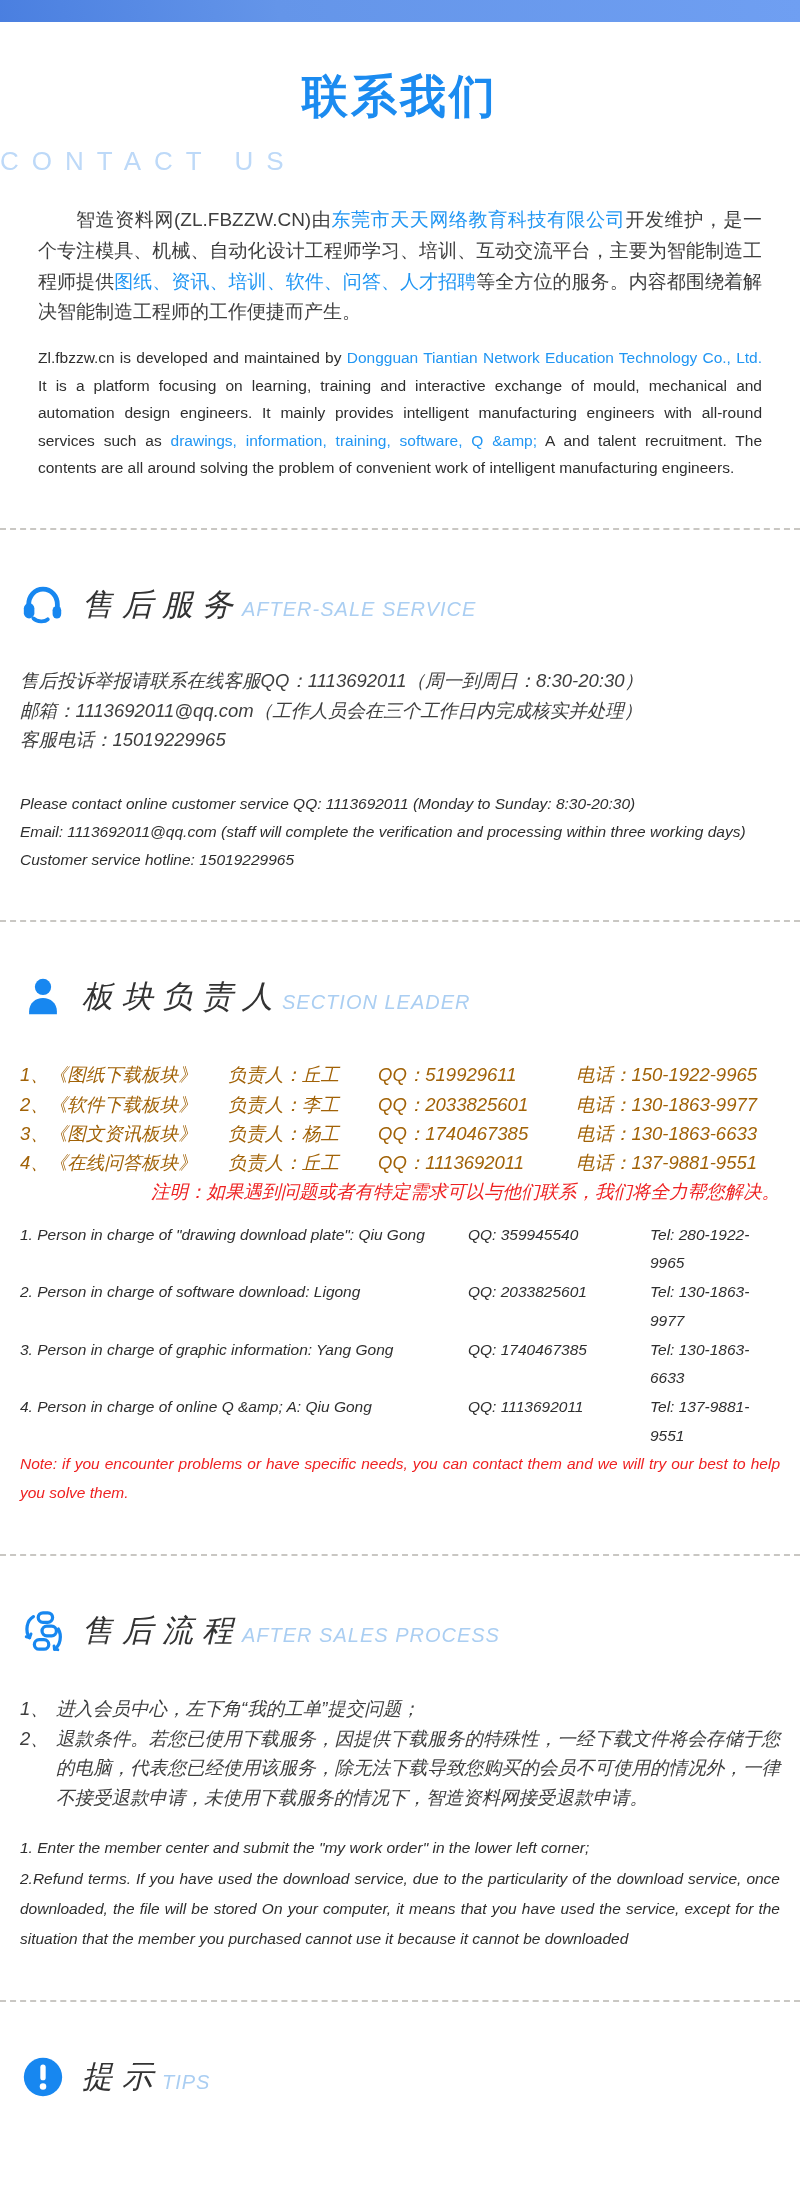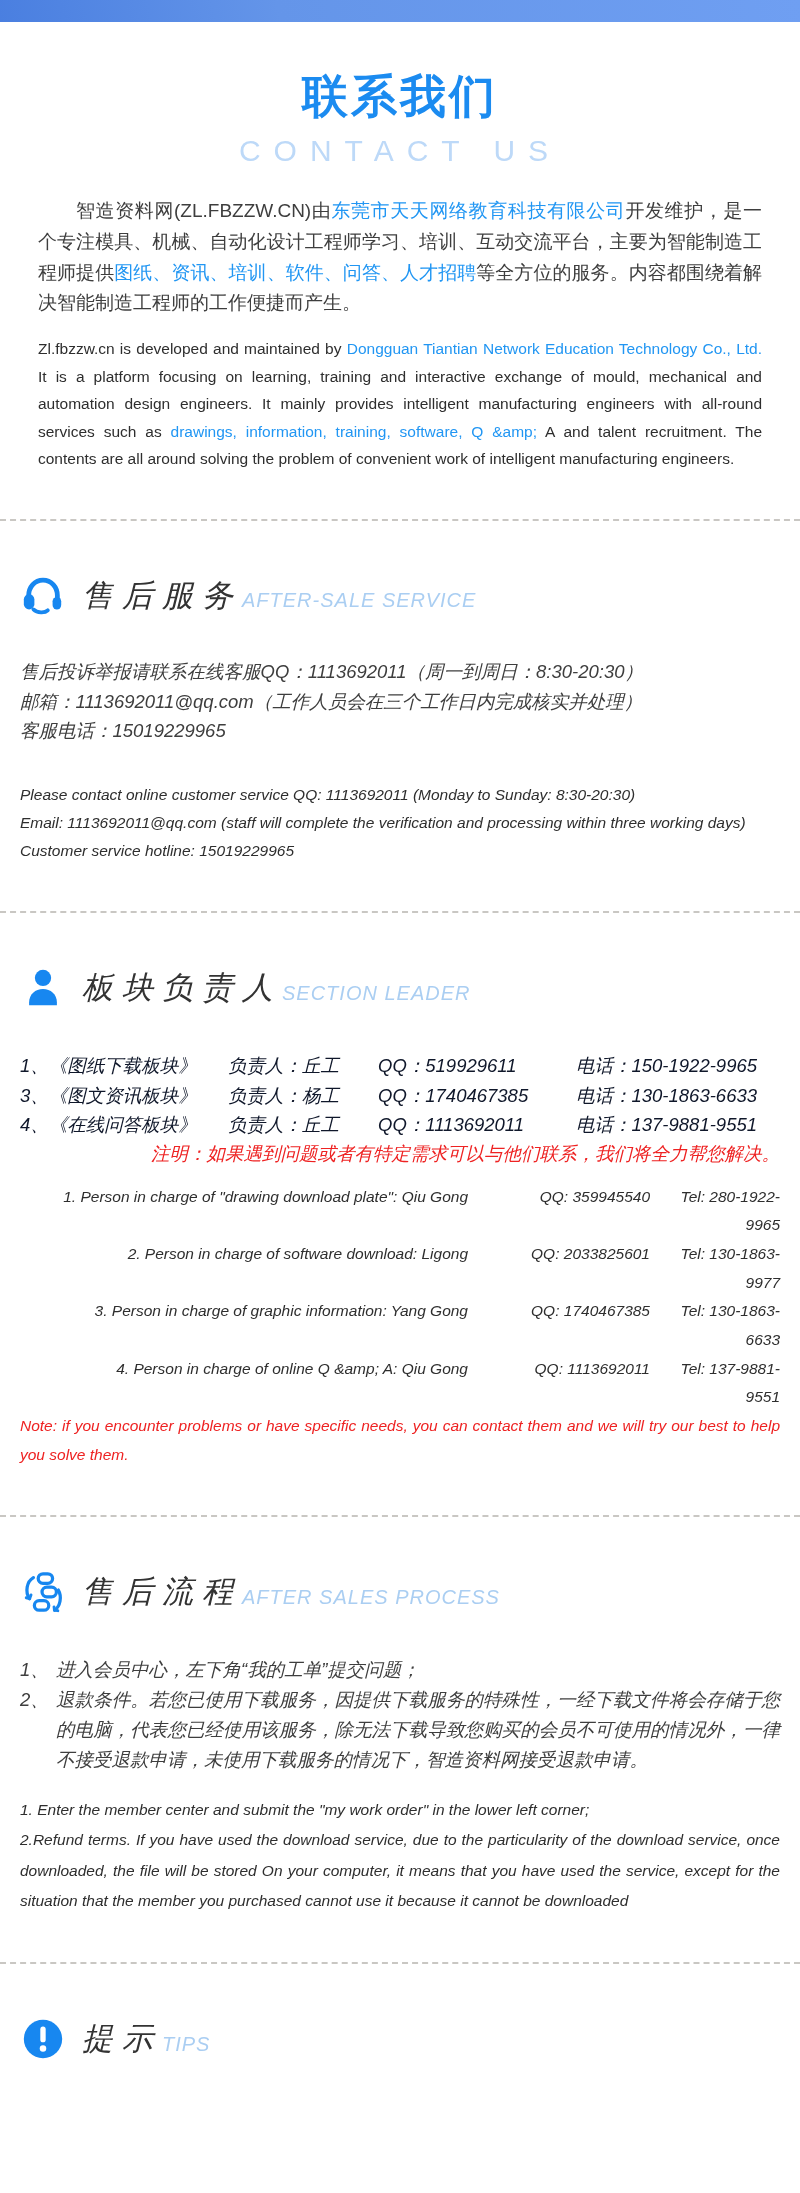--- a/index.html
+++ b/index.html
@@ -12,22 +12,22 @@
   .page { width:800px; min-height:2193px; display:flex; flex-direction:column; }
   .top-bar {
     height:22px;
     background:linear-gradient(75deg,#4a7fe0 0%,#6495e9 35%,#6f9ff2 100%);
   }
   .title {
     margin-top:44px; text-align:center;
     font-size:46px; font-weight:bold; letter-spacing:3px; color:#1b8bf0;
   }
   .subtitle {
-    margin-top:6px; text-align:center;
-    font-size:30px; letter-spacing:13px; color:#bdd9f8;
+    margin-top:18px; 
+    font-size:26px; letter-spacing:13px; color:#bdd9f8;
   }
   .content { padding:0 38px; }
   .blue { color:#2196f3; }
   .intro-cn {
     margin-top:28px; font-size:19px; line-height:1.62;
     text-align:justify; text-indent:2em; color:#3e3e3e;
   }
   .intro-en {
     margin-top:16px; font-size:15.5px; line-height:1.78;
     text-align:justify; color:#2e2e2e;
@@ -42,27 +42,27 @@
   .sec-icon svg { width:100%; height:100%; display:block; }
   .sec-title-cn { font-size:31px; color:#333; letter-spacing:9px; }
   .sec-title-en { font-size:20px; color:#aacef2; letter-spacing:1px; padding-top:10px; }
   .cn-lines { margin-top:38px; }
   .cn-lines p { font-size:18.5px; line-height:1.6; color:#3e3e3e; }
   .en-lines { margin-top:35px; }
   .en-lines p { font-size:15.5px; line-height:1.82; color:#2e2e2e; }
   .leader-cn { margin-top:40px; }
   .leader-row-cn {
     display:grid; grid-template-columns:208px 150px 198px 1fr;
-    font-size:18.5px; line-height:1.58; color:#0f172a;
+    font-size:18.5px; line-height:1.58; color:#a16207;
   }
   .note-cn { font-size:18.5px; line-height:1.6; color:#ee2222;text-align:right; }
   .leader-en { margin-top:14px; }
   .leader-row-en {
     display:grid; grid-template-columns:448px 182px 1fr;
-    font-size:15.5px; line-height:1.85; color:#2e2e2e;text-align:right;
+    font-size:15.5px; line-height:1.85; color:#2e2e2e;
   }
   .note-en { font-size:15.5px; line-height:1.85; color:#ee2222; text-align:justify; }
   .proc-cn { margin-top:40px; }
   .proc-item { display:flex; font-size:18.5px; line-height:1.62; color:#3e3e3e; }
   .proc-marker { flex:0 0 36px; }
   .proc-text { flex:1; text-align:justify; }
   .proc-en { margin-top:20px; }
   .proc-en p { font-size:15.5px; line-height:1.95; color:#2e2e2e; text-align:justify; }
 </style>
 </head>
@@ -122,20 +122,26 @@
     </div>
 
     <div class="leader-cn">
       <div class="leader-row-cn">
         <span>1、《图纸下载板块》</span>
         <span>负责人：丘工</span>
         <span>QQ：519929611</span>
         <span>电话：150-1922-9965</span>
       </div>
       <div class="leader-row-cn">
+        <span>2、《软件下载板块》</span>
+        <span>负责人：李工</span>
+        <span>QQ：2033825601</span>
+        <span>电话：130-1863-9977</span>
+      </div>
+      <div class="leader-row-cn">
         <span>3、《图文资讯板块》</span>
         <span>负责人：杨工</span>
         <span>QQ：1740467385</span>
         <span>电话：130-1863-6633</span>
       </div>
       <div class="leader-row-cn">
         <span>4、《在线问答板块》</span>
         <span>负责人：丘工</span>
         <span>QQ：1113692011</span>
         <span>电话：137-9881-9551</span>

